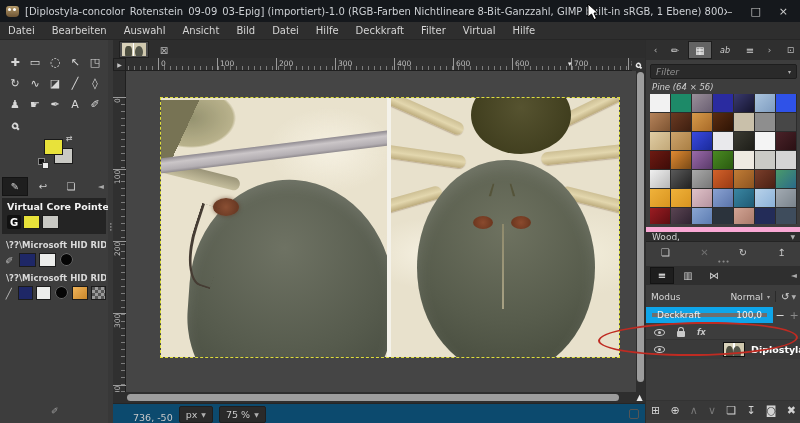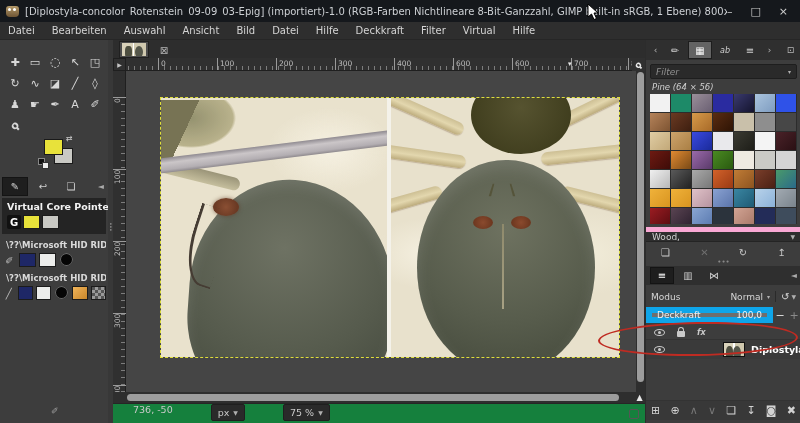--- a/index.html
+++ b/index.html
@@ -77,22 +77,22 @@
     background-image:repeating-linear-gradient(180deg,#7c7c7c 0 1px,transparent 1px 7px);background-size:4px 100%;background-position:100% 26px;background-repeat:no-repeat;}
   .vruler .lbl{position:absolute;left:0;width:13px;height:26px;font-size:7.5px;color:#bdbdbd;writing-mode:vertical-rl;transform:rotate(180deg);text-align:right;border-bottom:1px solid #9a9a9a;}
 
   .viewport{position:absolute;left:13px;top:31px;width:510px;height:321px;background:#454545;overflow:hidden;}
   .vscroll{position:absolute;left:523px;top:31px;width:9px;height:321px;background:#2e2e2e;}
   .vscroll .thumb{position:absolute;left:1px;top:1px;width:7px;height:310px;background:#9d9d9d;border-radius:4px;}
   .hscroll-row{position:absolute;left:0;top:352px;width:532px;height:11px;background:#2e2e2e;}
   .hscroll-row .thumb{position:absolute;left:14px;top:2px;width:492px;height:7px;background:#9d9d9d;border-radius:4px;}
   .nav-btn{position:absolute;right:0px;top:0px;width:11px;height:11px;color:#e8e8e8;font-size:8px;line-height:11px;text-align:center;}
 
-  .statusbar{position:absolute;left:0;top:363px;width:532px;height:20px;background:#15803d;border-top:1px solid #262626;display:flex;align-items:flex-start;font-size:9.5px;color:#c9c9c9;gap:6px;padding-left:20px;}
-  .unit-box,.zoom-box{display:flex;align-items:center;gap:4px;padding:2px 6px;background:#2a2a2a;border:1px solid #1f1f1f;border-radius:2px;margin-left:32px;}
+  .statusbar{position:absolute;left:0;top:363px;width:532px;height:20px;background:#0c4a6e;border-top:1px solid #262626;display:flex;align-items:flex-end;font-size:9.5px;color:#c9c9c9;gap:6px;padding-left:20px;}
+  .unit-box,.zoom-box{display:flex;align-items:center;gap:4px;padding:2px 6px;background:#2a2a2a;border:1px solid #1f1f1f;border-radius:2px;}
   .chev{font-size:6px;color:#b0b0b0;}
   .status-file{white-space:nowrap;overflow:hidden;}
   .status-icon{position:absolute;right:6px;top:5px;width:10px;height:10px;border:1px solid #555;border-radius:2px;}
 
   
   .gimp-image{position:absolute;left:34px;top:26px;width:460px;height:261px;border:1px dashed #dede3a;display:flex;}
   .photo{position:relative;overflow:hidden;}
   .photo-left{width:227px;background:
      radial-gradient(90px 60px at 75% 20%,#f6f1e2,transparent 70%),
      radial-gradient(120px 90px at 85% 75%,#efe9d6,transparent 70%),

